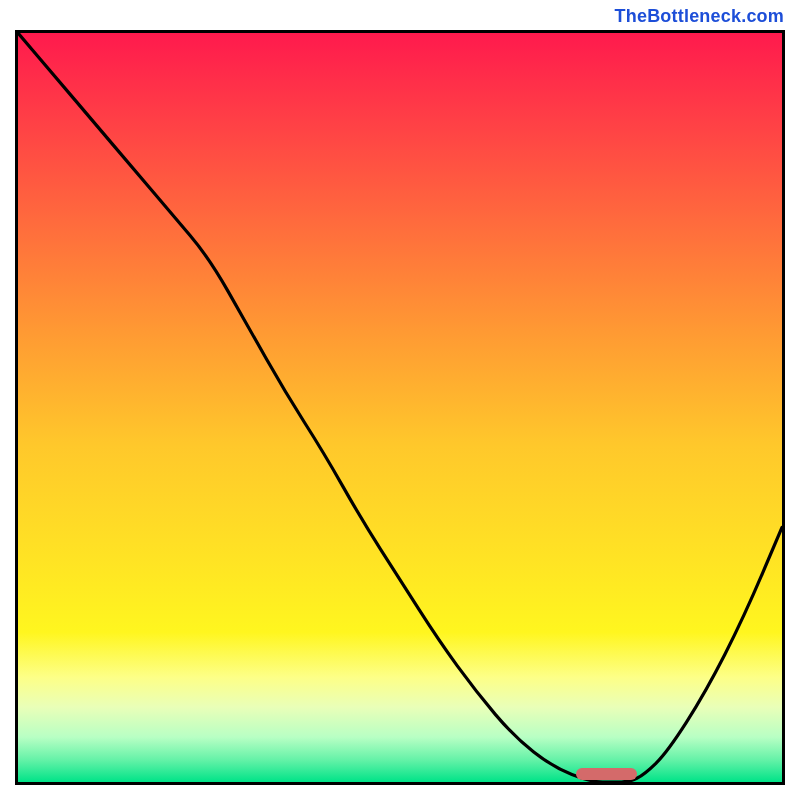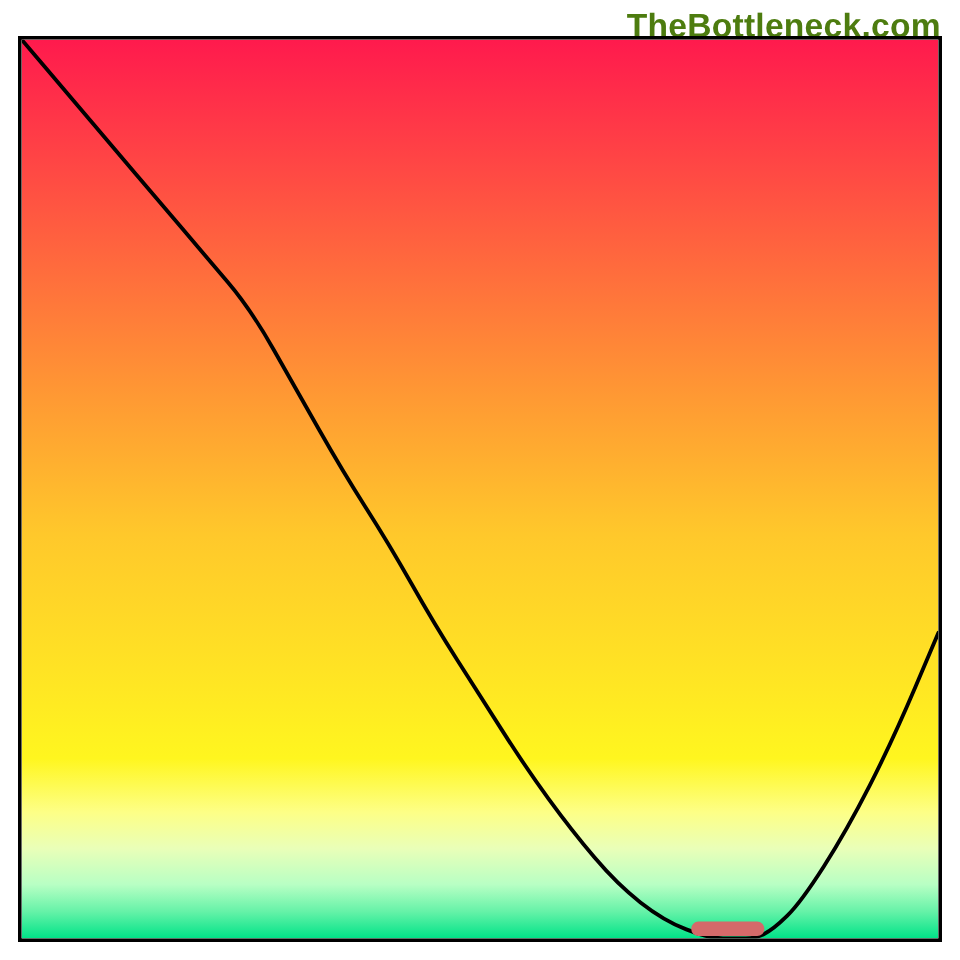--- a/index.html
+++ b/index.html
@@ -24,23 +24,23 @@
     position: absolute;
     left: 0;
     top: 0;
     width: 100%;
     height: 100%;
   }
   .watermark {
     position: absolute;
     top: 6px;
     right: 16px;
-    font-size: 28px;
+    font-size: 18px;
     font-weight: bold;
-    color: #4d7c0f;
+    color: #1d4ed8;
     letter-spacing: 0.2px;
   }
   .curve {
     position: absolute;
     left: 0;
     top: 0;
     width: 100%;
     height: 100%;
     pointer-events: none;
   }

